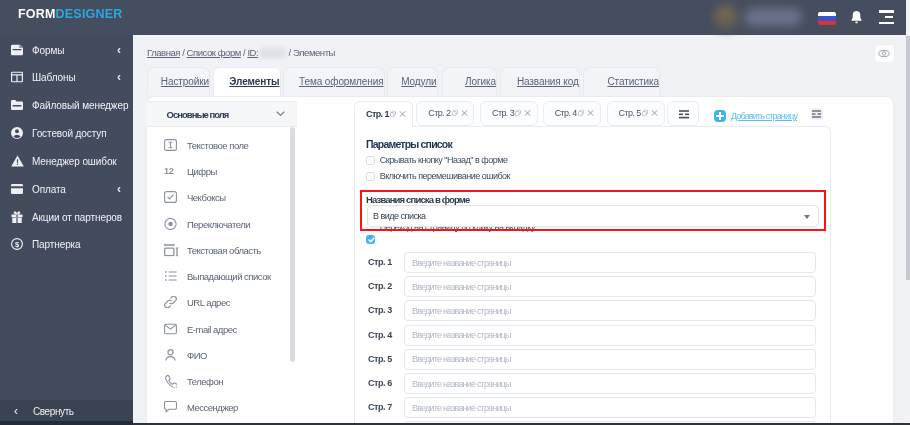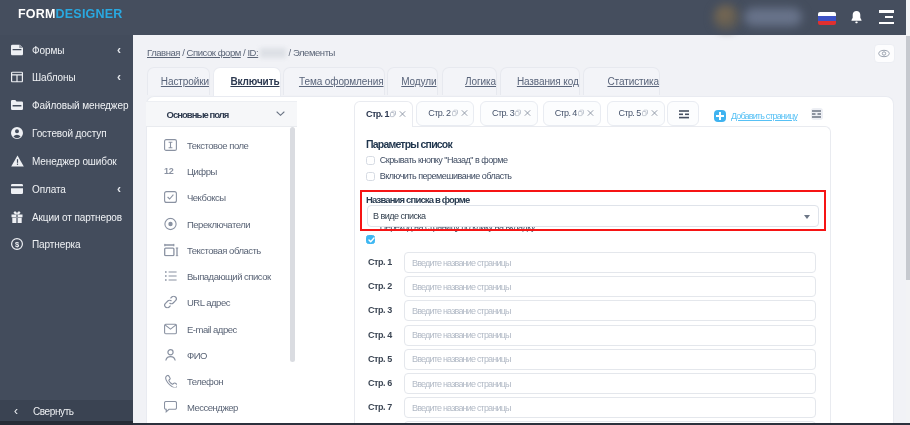--- a/index.html
+++ b/index.html
@@ -154,21 +154,21 @@
 
 <div class="abs" id="crumbs"><a>Главная</a> / <a>Список форм</a> / <a>ID:</a> <span id="idblur"></span> / Элементы</div>
 <div class="abs" id="eyebtn"><svg width="18" height="17" viewBox="0 0 18 17">
       <g fill="none" stroke="#9aa2af" stroke-width="1">
         <ellipse cx="9" cy="8.5" rx="5.3" ry="3.2"></ellipse>
         <circle cx="9" cy="8.5" r="1.7"></circle>
       </g>
     </svg></div>
 
 <div class="mtab" style="left:147px;width:63px;">Настройки</div>
-<div class="mtab act" style="left:213px;width:67.5px;">Включить</div>
+<div class="mtab act" style="left:213px;width:67.5px;">Элементы</div>
 <div class="mtab" style="left:283px;width:101.5px;">Тема оформления</div>
 <div class="mtab" style="left:387px;width:50.5px;">Модули</div>
 <div class="mtab" style="left:442px;width:55px;">Логика</div>
 <div class="mtab" style="left:499.7px;width:80px;">Названия код</div>
 <div class="mtab" style="left:582.8px;width:77.2px;">Статистика</div>
 
 <div class="abs" id="card"></div>
 <div class="abs" id="fhead">
     <span class="t">Основные поля</span>
     <svg width="9" height="6" viewBox="0 0 9 6">
@@ -357,21 +357,21 @@
         <line x1="5.5" y1="4" x2="9" y2="4"></line>
         <line x1="0" y1="7" x2="9" y2="7"></line>
       </g>
     </svg>
   </div>
 
 <div class="abs h1">Параметры список</div>
 <div class="cb" style="left:365.8px;top:156.4px;"></div>
 <div class="cblabel" style="top:155.4px;">Скрывать кнопку "Назад" в форме</div>
 <div class="cb" style="left:365.8px;top:172.2px;"></div>
-<div class="cblabel" style="top:171.2px;">Включить перемешивание область</div>
+<div class="cblabel" style="top:171.2px;">Включить перемешивание ошибок</div>
 <div class="abs" id="redbox"></div>
 <div class="abs" id="sellabel">Названия списка в форме</div>
 <div class="abs" id="select">
     <span class="t">В виде списка</span>
     <span class="caret"></span>
   </div>
 <div class="cb on" style="left:366px;top:235px;width:8.5px;height:8.5px;">
     <svg style="position:absolute;left:0.8px;top:1.2px" width="7" height="6" viewBox="0 0 7 6">
       <path d="M1 3l1.7 1.7L6 1" fill="none" stroke="#fff" stroke-width="1.4" stroke-linecap="round" stroke-linejoin="round"></path>
     </svg>

